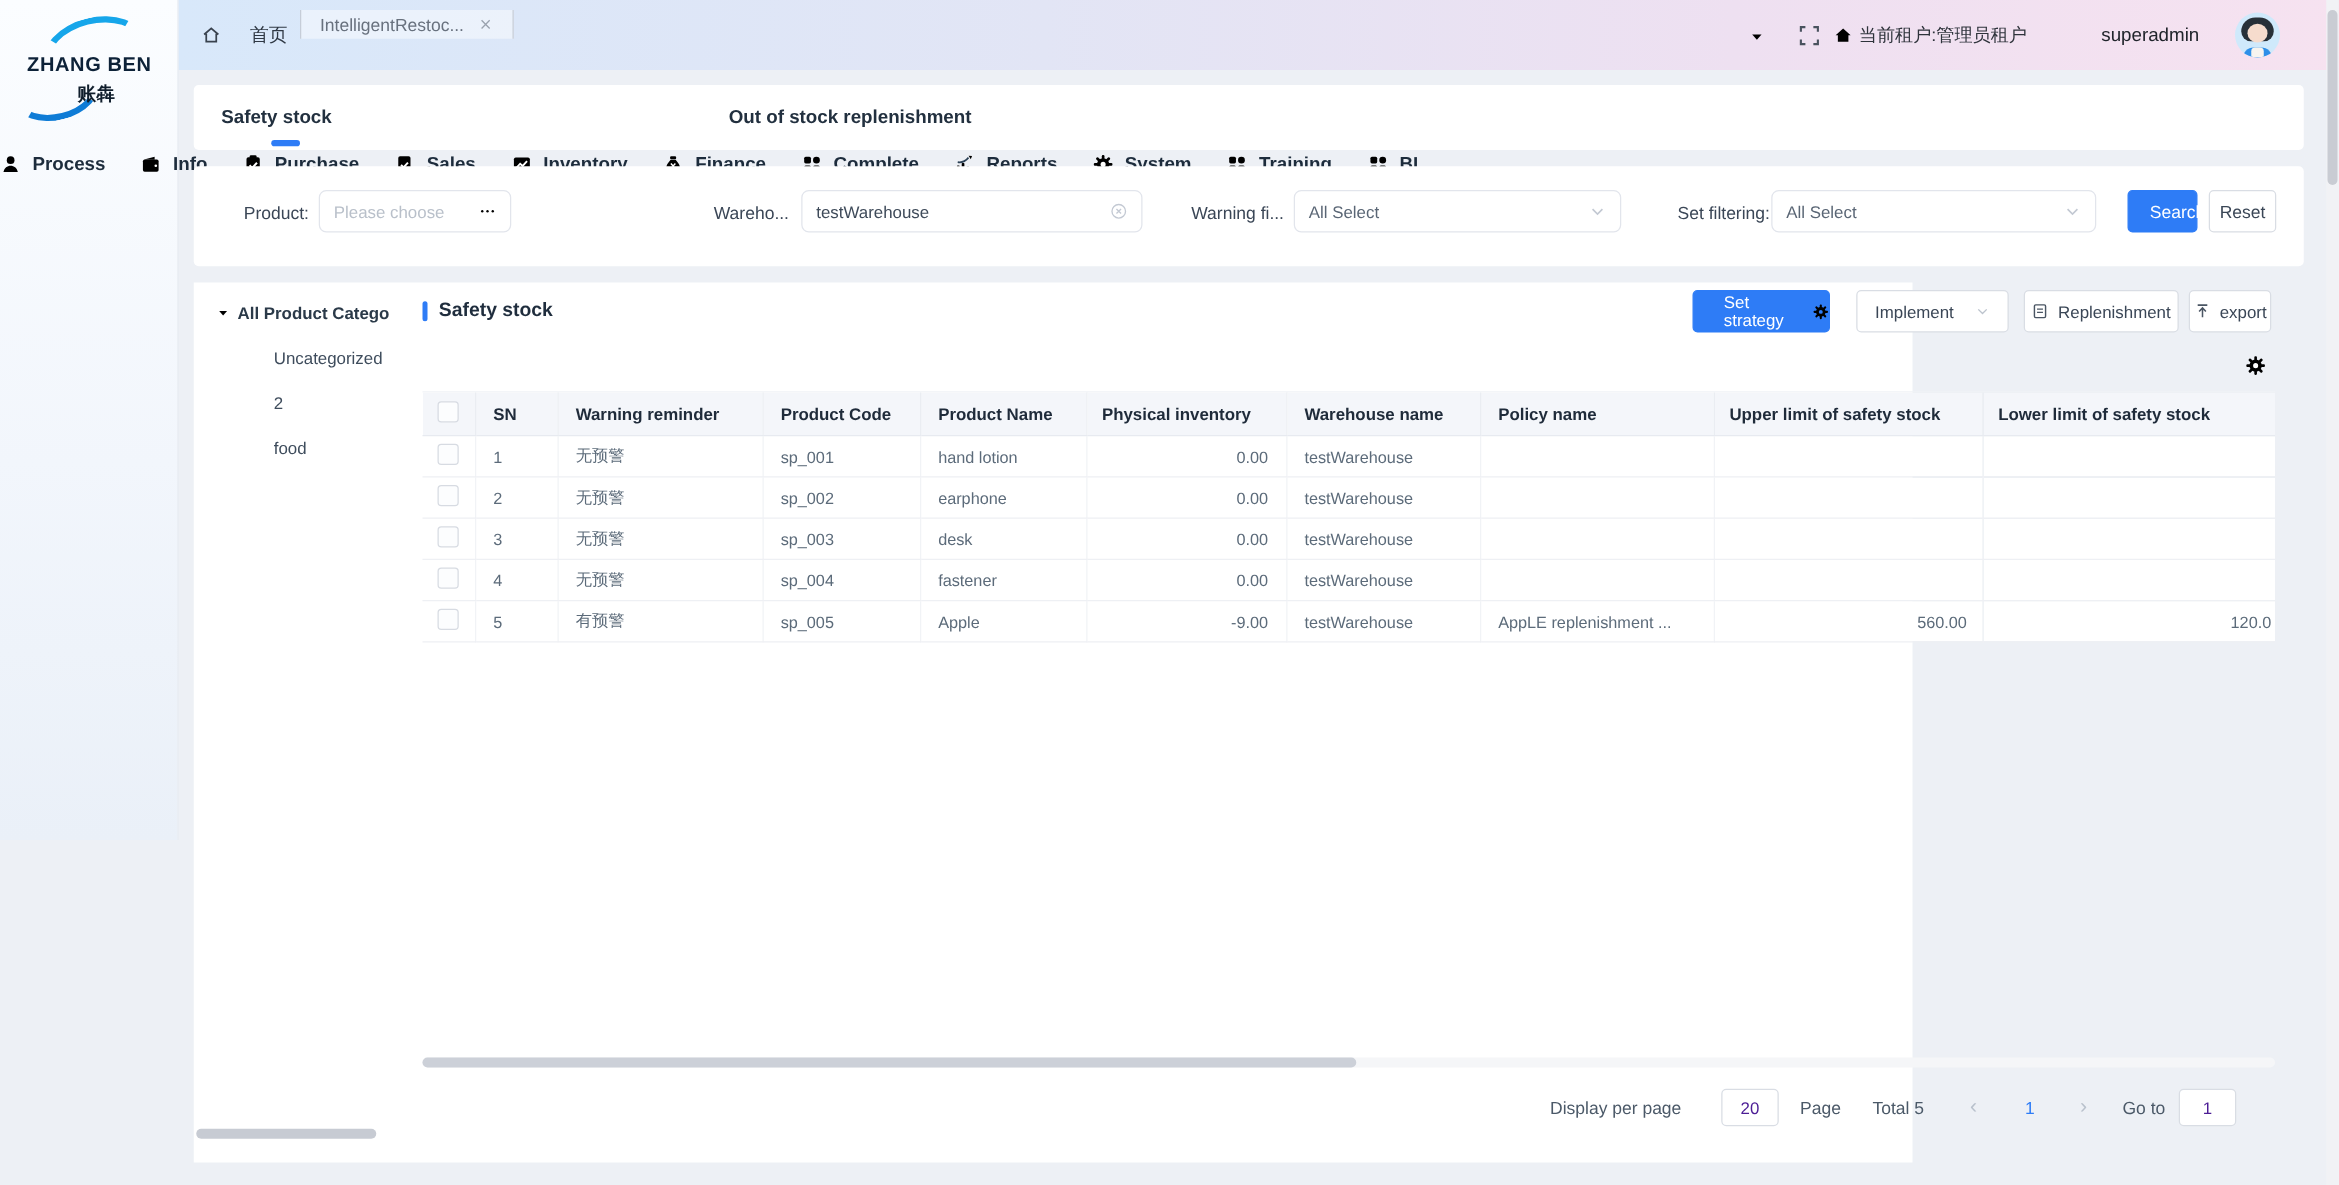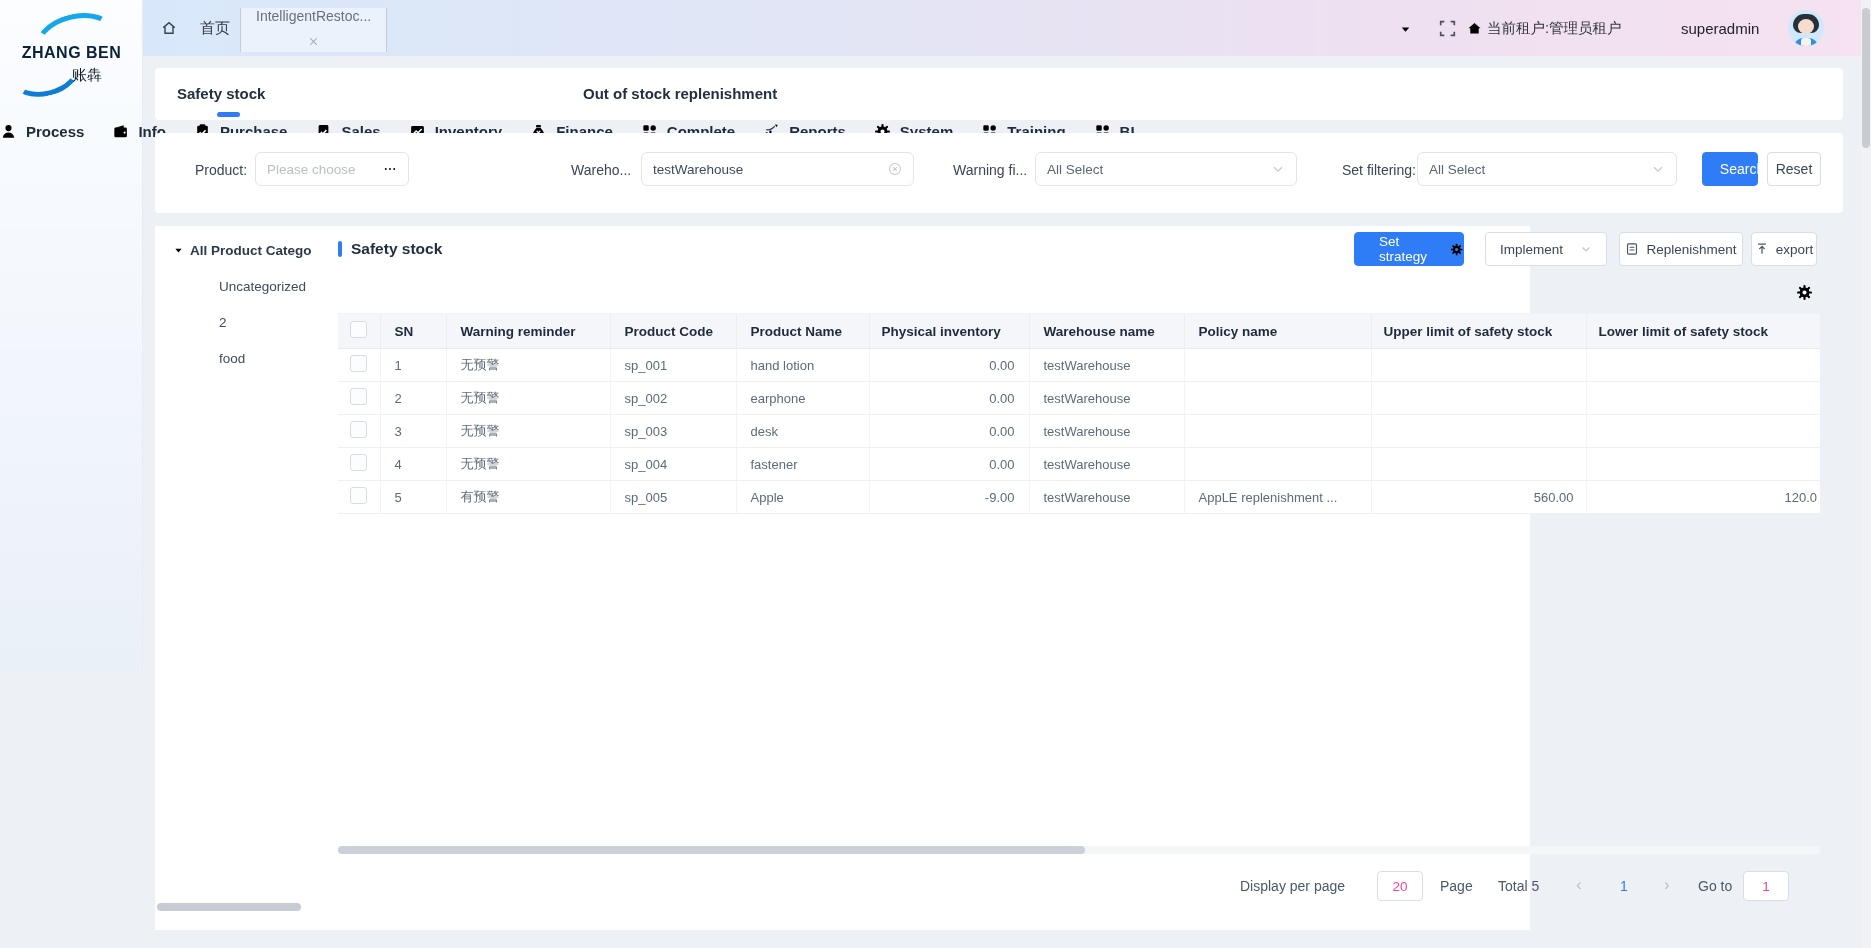--- a/index.html
+++ b/index.html
@@ -11,35 +11,35 @@
   
   .sidebar{position:absolute;left:0;top:0;width:143px;height:672px;
            background:linear-gradient(180deg,#fbfdff 0%,#f2f6fc 55%,#eaf0f8 100%);
            border-right:1px solid #e7ebf2;box-sizing:border-box;}
   .logo{position:absolute;left:0;top:10px;width:143px;height:92px;}
   .arc{position:absolute;border:5px solid transparent;border-radius:50%;}
   .arc-top{left:34px;top:4px;width:74px;height:46px;border-top-color:#16a6ea;transform:rotate(-14deg);}
   .arc-bottom{left:10px;top:40px;width:60px;height:36px;border-bottom-color:#0f7cd6;transform:rotate(-14deg);}
   .logo-en{position:absolute;left:0;top:34px;width:143px;text-align:center;
            font-weight:800;font-size:16px;letter-spacing:.5px;color:#0d2238;}
-  .logo-cn{position:absolute;left:62px;top:56px;font-weight:400;font-size:15px;color:#101e2c;margin-left:10px;}
+  .logo-cn{position:absolute;left:62px;top:56px;font-weight:700;font-size:15px;color:#101e2c;}
   .nav{position:absolute;left:0;top:116px;width:143px;display:flex;flex-direction:row;gap:28px;align-items:center;}
   .nav-item{display:flex;align-items:center;gap:9px;height:30px;cursor:pointer;
             font-size:15px;font-weight:700;color:#1d2c3c;}
   .nico{width:17px;height:17px;color:#2c4257;}
 
   
   .topbar{position:absolute;left:143px;top:0;width:1728px;height:56px;
           background:linear-gradient(90deg,#d8e8fa 0%,#e2e5f5 40%,#eee0f1 72%,#f6e2f0 100%);}
   .tb-home{position:absolute;left:18px;top:0;height:56px;display:flex;align-items:center;gap:23px;
            font-size:15px;color:#2f3844;cursor:pointer;}
-  .tb-tab{position:absolute;left:97px;top:8px;height:44px;display:flex;align-items:center;gap:11px;
+  .tb-tab{position:absolute;left:97px;top:8px;height:23px;display:flex;align-items:center;gap:11px;
           padding:0 15px;background:rgba(255,255,255,.45);
           border-left:1px solid #c6cdd8;border-right:1px solid #c6cdd8;
-          font-size:14px;color:#68717e;cursor:pointer;flex-direction:column;}
+          font-size:14px;color:#68717e;cursor:pointer;}
   .tb-right-ico{position:absolute;color:#49525e;cursor:pointer;}
   .tb-tenant{position:absolute;left:1324px;top:0;height:56px;display:flex;align-items:center;gap:5px;
              font-size:14.5px;color:#2e333b;}
   .tb-user{position:absolute;left:1538px;top:0;height:56px;display:flex;align-items:center;
            font-size:15px;color:#20242b;cursor:pointer;}
   .avatar{position:absolute;left:1645px;top:10px;width:36px;height:36px;border-radius:50%;
           background:#cfe9fb;overflow:hidden;cursor:pointer;}
   .av-hair{position:absolute;left:5px;top:4px;width:26px;height:19px;background:#273038;border-radius:13px 13px 9px 9px;}
   .av-face{position:absolute;left:10px;top:9px;width:16px;height:15px;background:#f6dccd;border-radius:50%;}
   .av-body{position:absolute;left:6px;top:28px;width:24px;height:10px;background:#2d8fe8;border-radius:9px 9px 0 0;}
@@ -88,21 +88,21 @@
   .num{text-align:right;padding-left:0 !important;padding-right:14px;}
   .num-up{text-align:right;padding-left:0 !important;padding-right:12px;}
   .num-edge{text-align:right;padding-left:0 !important;padding-right:3px;}
   .cbx{display:inline-block;width:15px;height:15px;border:1px solid #d7dbe2;border-radius:3px;background:#fcfdfe;cursor:pointer;}
 
   
   .h-track{position:absolute;left:183px;top:620px;width:1482px;height:8px;border-radius:4px;background:#f5f6f8;}
   .h-thumb{position:absolute;left:183px;top:620px;width:747px;height:8px;border-radius:4px;background:#ccd0d8;cursor:pointer;}
   .pg-text{position:absolute;top:652px;font-size:14px;color:#4b5968;white-space:nowrap;}
   .pg-input{position:absolute;top:645px;width:46px;height:30px;box-sizing:border-box;border:1px solid #d9dde4;
-            border-radius:4px;text-align:center;font-size:13.5px;color:#ec4899;background:#fff;}
+            border-radius:4px;text-align:center;font-size:13.5px;color:#4c1d95;background:#fff;}
   .pg-arrow{position:absolute;top:650px;font-size:17px;color:#b9c1cc;cursor:pointer;line-height:18px;}
   .pg-cur{position:absolute;top:652px;font-size:14px;color:#2e7cf6;cursor:pointer;}
   .page-hthumb{position:absolute;left:157px;top:903px;width:144px;height:8px;border-radius:4px;background:#c7cbd3;cursor:pointer;}
   .page-vtrack{position:absolute;left:1861px;top:0;width:10px;height:948px;background:#f1f2f5;}
   .page-vthumb{position:absolute;left:1862px;top:8px;width:8px;height:140px;border-radius:4px;background:#c9ccd3;cursor:pointer;}
 </style>
 </head>
 <body>
 
 <svg width="0" height="0" style="position:absolute" aria-hidden="true">

